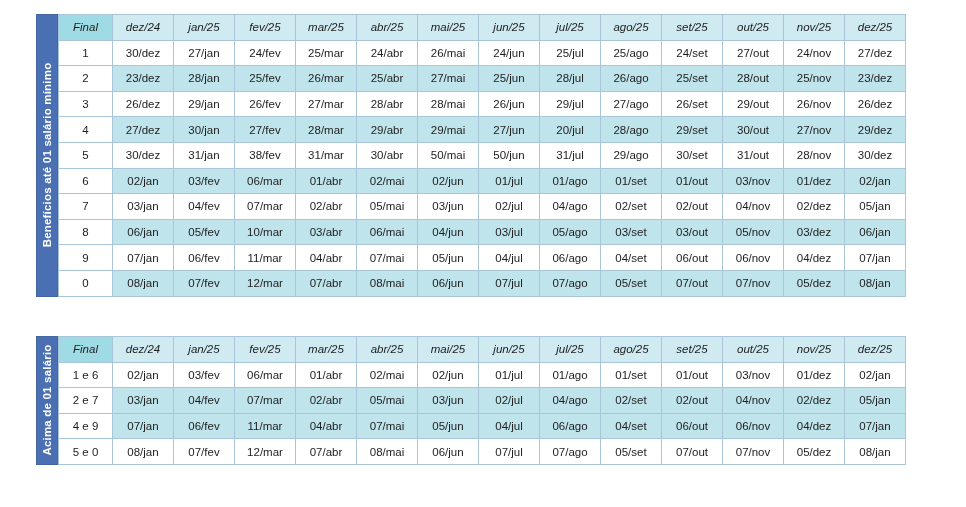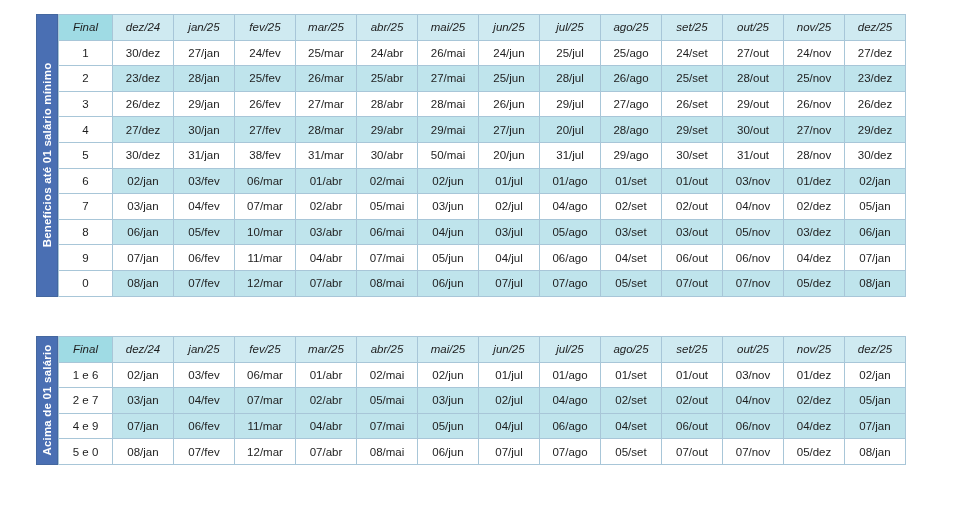--- a/index.html
+++ b/index.html
@@ -207,21 +207,21 @@
             <td class="d-tint">29/dez</td>
           </tr>
           <tr>
             <td class="final-cell">5</td>
             <td class="d-white">30/dez</td>
             <td class="d-white">31/jan</td>
             <td class="d-white">38/fev</td>
             <td class="d-white">31/mar</td>
             <td class="d-white">30/abr</td>
             <td class="d-white">50/mai</td>
-            <td class="d-white">20/jun</td>
+            <td class="d-white">50/jun</td>
             <td class="d-white">31/jul</td>
             <td class="d-white">29/ago</td>
             <td class="d-white">30/set</td>
             <td class="d-white">31/out</td>
             <td class="d-white">28/nov</td>
             <td class="d-white">30/dez</td>
           </tr>
           <tr>
             <td class="final-cell">6</td>
             <td class="d-tint blue-text">02/jan</td>

